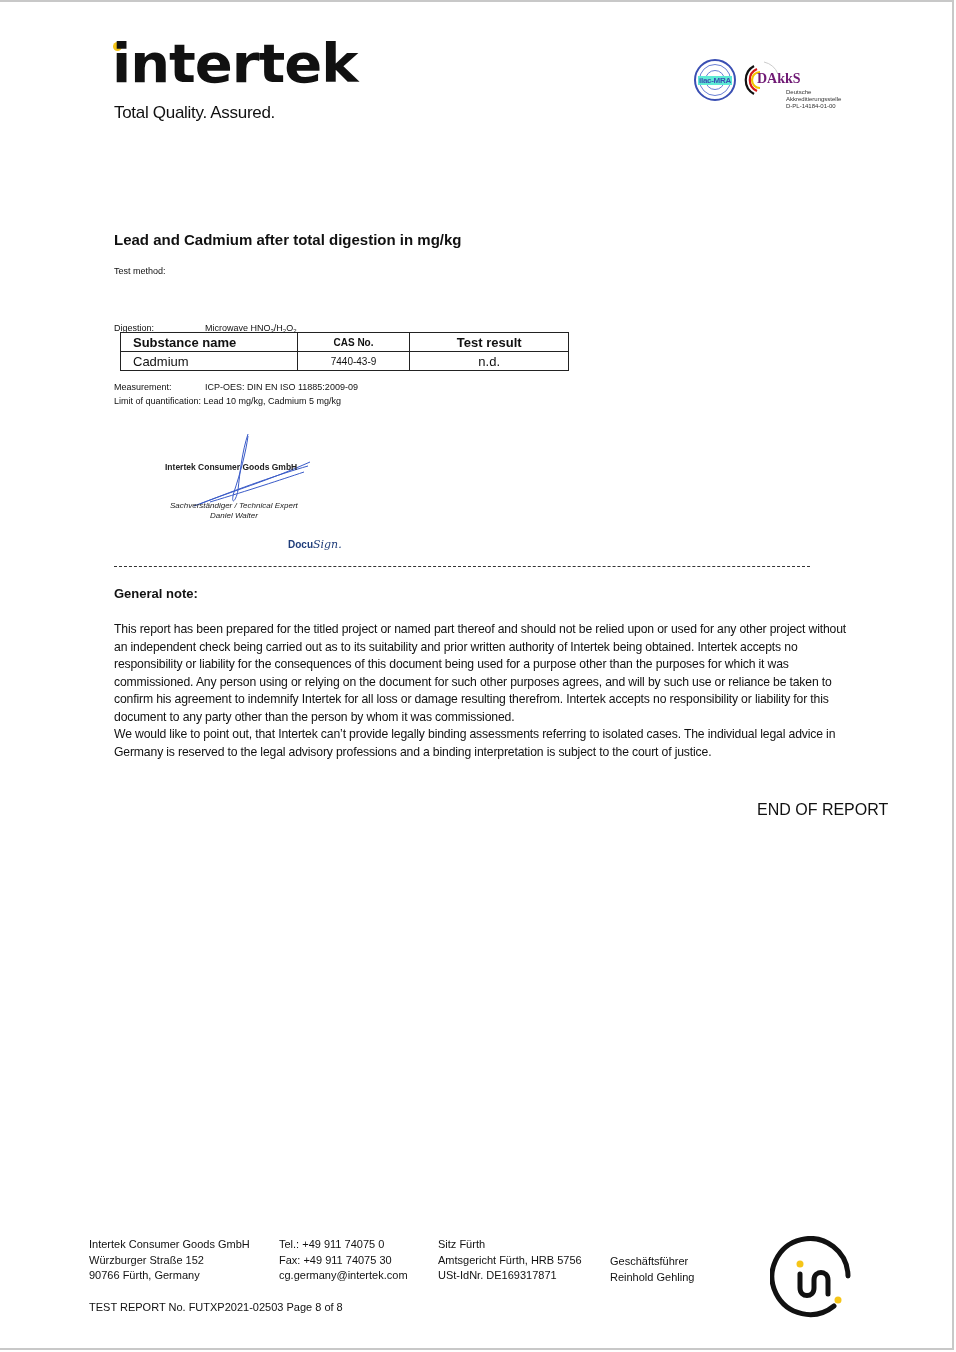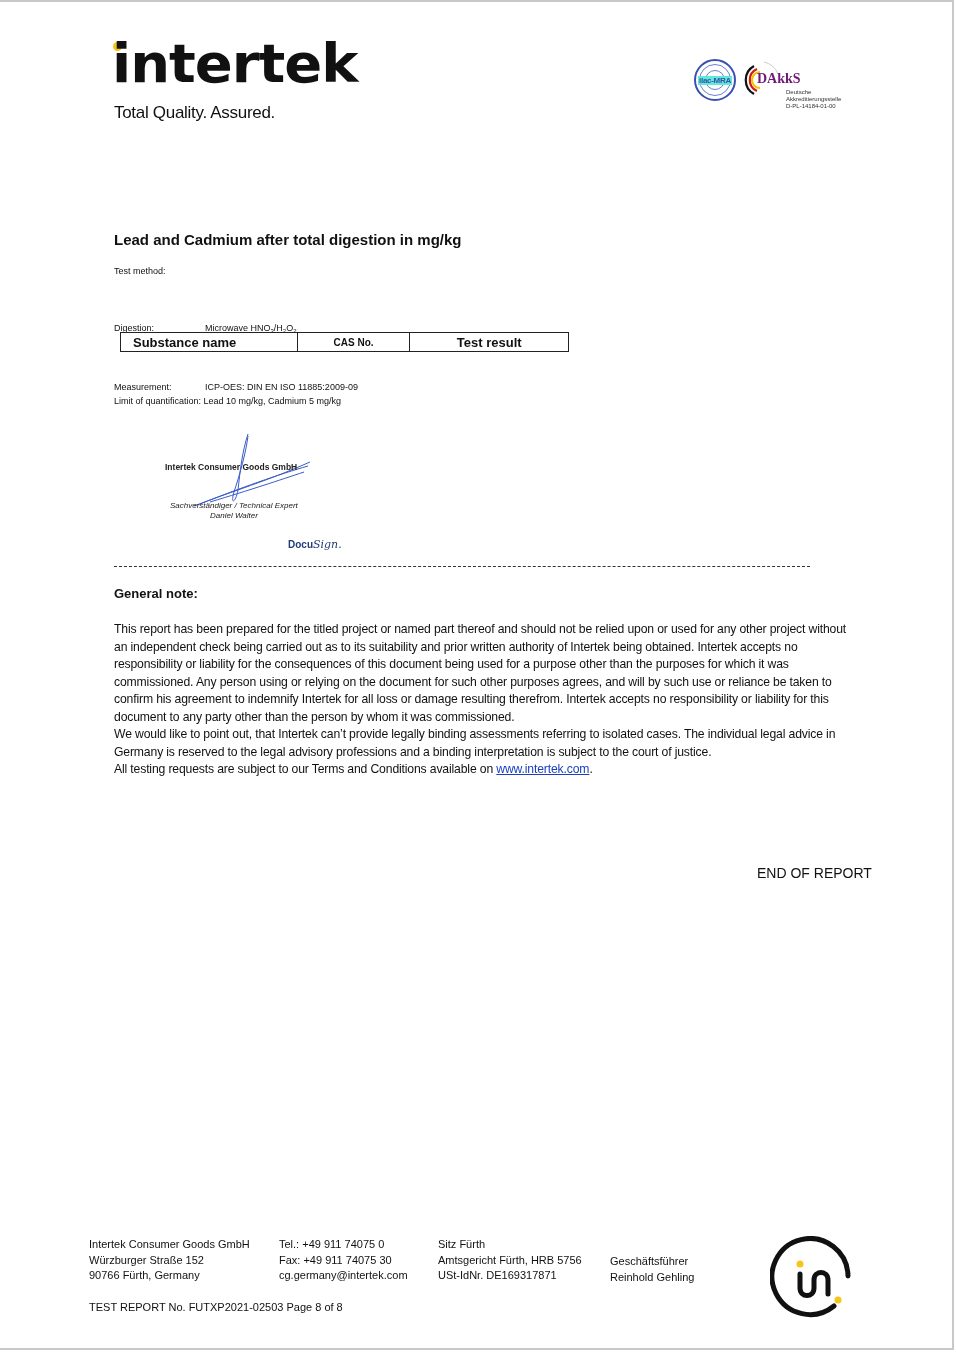--- a/index.html
+++ b/index.html
@@ -57,21 +57,21 @@
   .sig-name { left: 210px; top: 511px; font-size: 8px; font-style: italic; color: #222; }
   .sig-scribble { left: 190px; top: 432px; width: 160px; height: 80px; }
   .docusign { left: 288px; top: 538px; font-size: 10px; color: #1f3d7a; font-weight: bold; }
   .docusign i { font-family: "DejaVu Serif", serif; font-weight: normal; font-size: 11px; }
 
   .dashes { left: 114px; top: 566px; width: 696px; height: 0; border-top: 1px dashed #333; }
   .note-title { left: 114px; top: 586px; font-size: 13px; font-weight: bold; color: #111; }
   .note-body { left: 114px; top: 621px; width: 740px; font-size: 12.2px; line-height: 17.5px; color: #111; letter-spacing: -0.15px; }
   .note-body p { margin: 0; }
   .note-body a { color: #1a3fbf; text-decoration: underline; }
-  .end-report { left: 757px; top: 865px; font-size: 14px; color: #111; }
+  .end-report { left: 757px; top: 801px; font-size: 16px; color: #111; }
 
   
   .footer-col { top: 1237px; font-size: 11px; line-height: 15.5px; color: #111; }
   .footer-col div { white-space: nowrap; }
   .f1 { left: 89px; } .f2 { left: 279px; } .f3 { left: 438px; } .f4 { left: 610px; margin-top: 17px; }
   .footer-ref { left: 89px; top: 1301px; font-size: 11px; color: #111; }
   .in-logo { left: 770px; top: 1236px; width: 84px; height: 84px; }
 </style>
 </head>
 <body>
@@ -112,39 +112,43 @@
   <div>Limit of quantification: Lead 10 mg/kg, Cadmium 5 mg/kg</div>
 </div>
 
 <table class="results">
   <tbody>
       <tr>
     <th class="col1">Substance name</th>
     <th class="col2 cas">CAS No.</th>
     <th class="col3 res">Test result</th>
   </tr>
+  <tr>
+    <td>Cadmium</td>
+    <td class="cas">7440-43-9</td>
+    <td class="res">n.d.</td>
+  </tr>
 </tbody>
   </table>
 
 <svg class="abs sig-scribble" viewBox="0 0 160 80">
   <path d="M58 2 C52 20 50 40 48 58 C46 70 40 74 44 60 C50 42 56 20 58 4" stroke="#3a5bc8" stroke-width="1" fill="none"></path>
   <path d="M4 74 C40 60 80 48 120 30 M10 72 C50 56 90 42 118 34 M20 70 C60 58 90 48 114 40" stroke="#3a5bc8" stroke-width="1" fill="none"></path>
 </svg>
 <div class="abs sig-company">Intertek Consumer Goods GmbH</div>
 <div class="abs sig-role">Sachverständiger / Technical Expert</div>
 <div class="abs sig-name">Daniel Walter</div>
 <div class="abs docusign"><span>Docu</span><i>Sign.</i></div>
 
 <div class="abs dashes"></div>
 
 <div class="abs note-title">General note:</div>
 <div class="abs note-body">
   <p>This report has been prepared for the titled project or named part thereof and should not be relied upon or used for any other project without an independent check being carried out as to its suitability and prior written authority of Intertek being obtained. Intertek accepts no responsibility or liability for the consequences of this document being used for a purpose other than the purposes for which it was commissioned. Any person using or relying on the document for such other purposes agrees, and will by such use or reliance be taken to confirm his agreement to indemnify Intertek for all loss or damage resulting therefrom. Intertek accepts no responsibility or liability for this document to any party other than the person by whom it was commissioned.</p>
   <p>We would like to point out, that Intertek can’t provide legally binding assessments referring to isolated cases. The individual legal advice in Germany is reserved to the legal advisory professions and a binding interpretation is subject to the court of justice.</p>
-  <p><span>All testing requests are subject to our Terms and Conditions available on </span><a>www.intertek.com</a><span>.</span></p>
 </div>
 <div class="abs end-report">END OF REPORT</div>
 
 <div class="abs footer-col f1">
   <div>Intertek Consumer Goods GmbH</div>
     <div>Würzburger Straße 152</div>
     <div>90766 Fürth, Germany</div>
 </div>
 <div class="abs footer-col f2">
   <div>Tel.: +49 911 74075 0</div>

